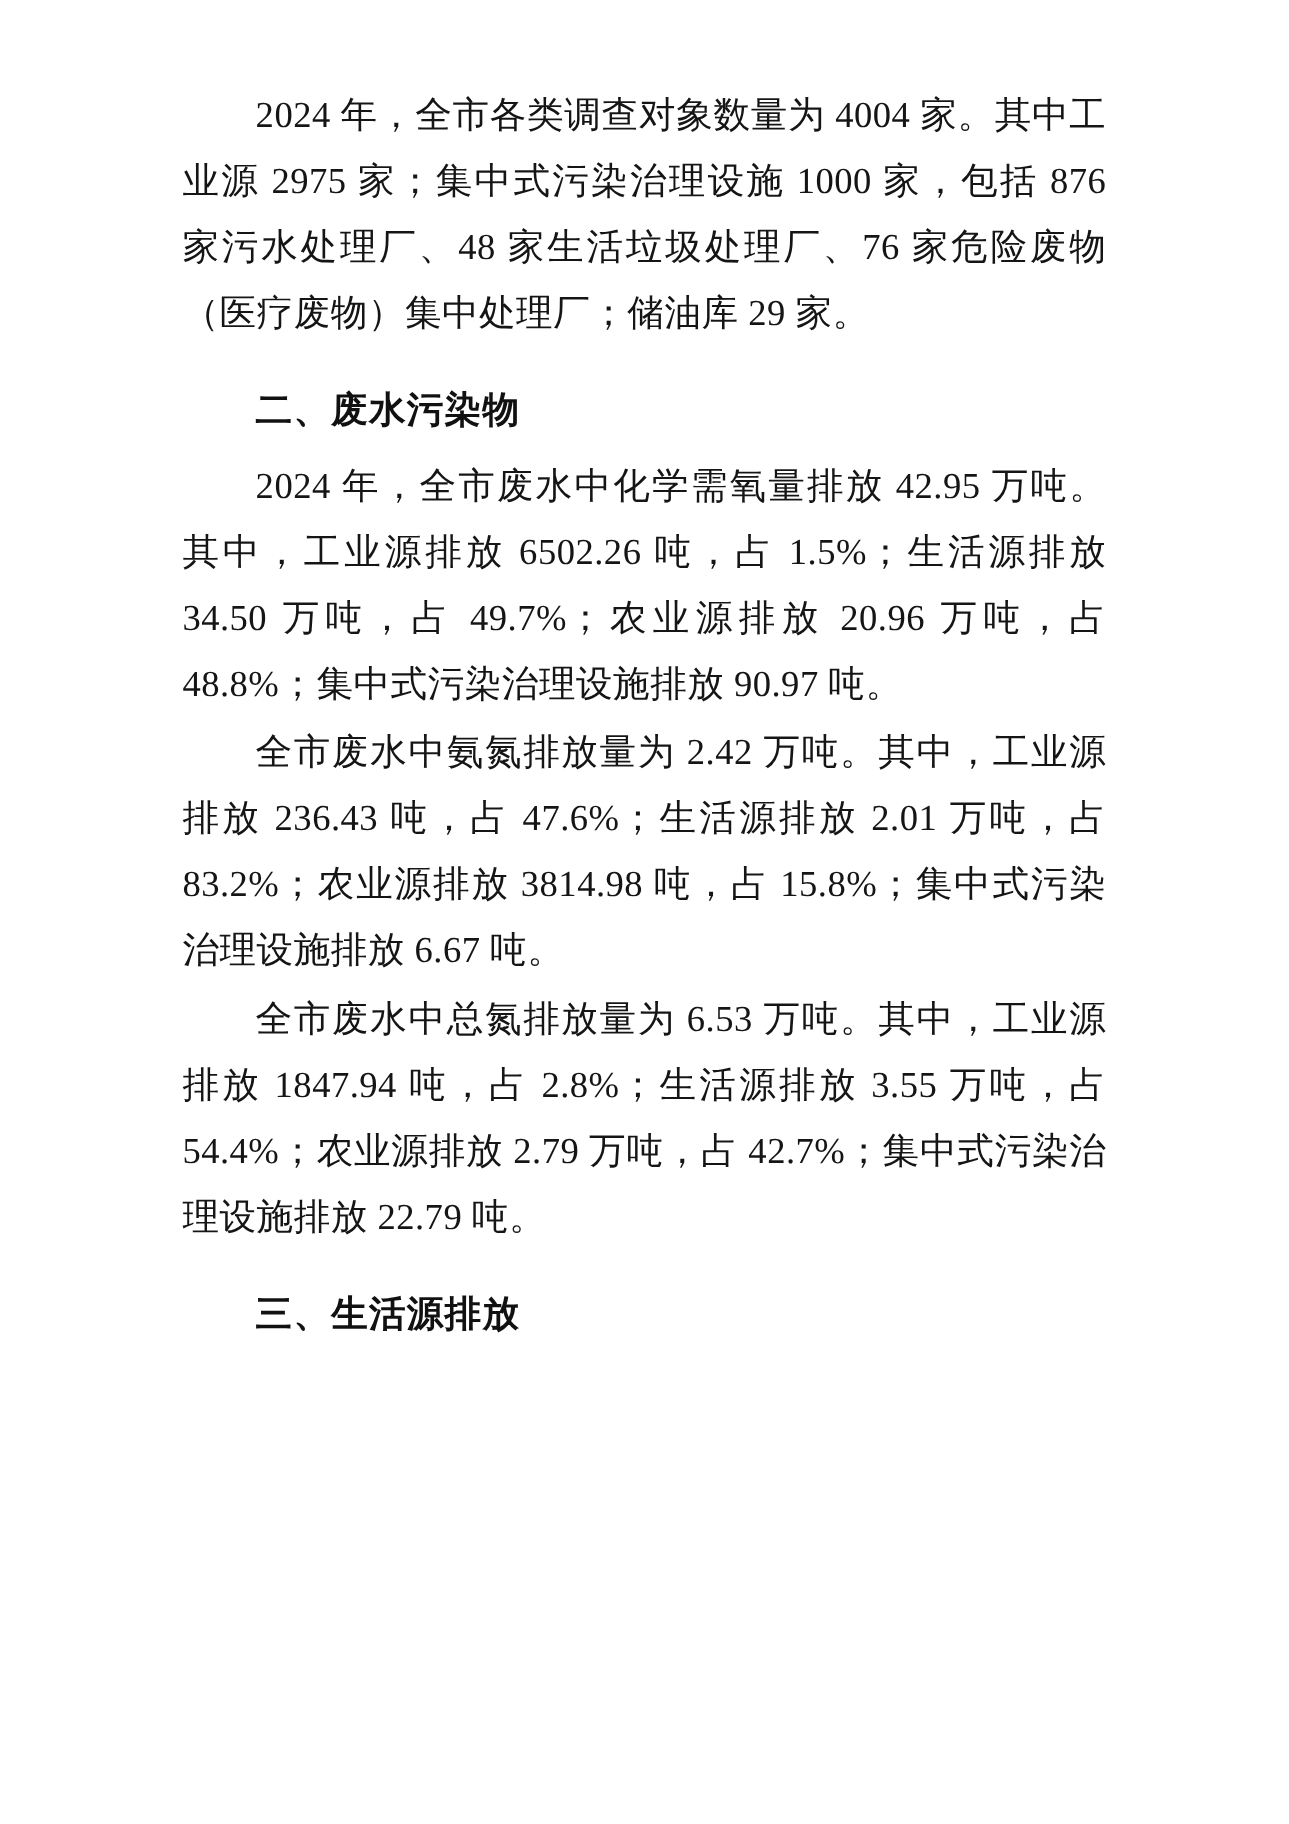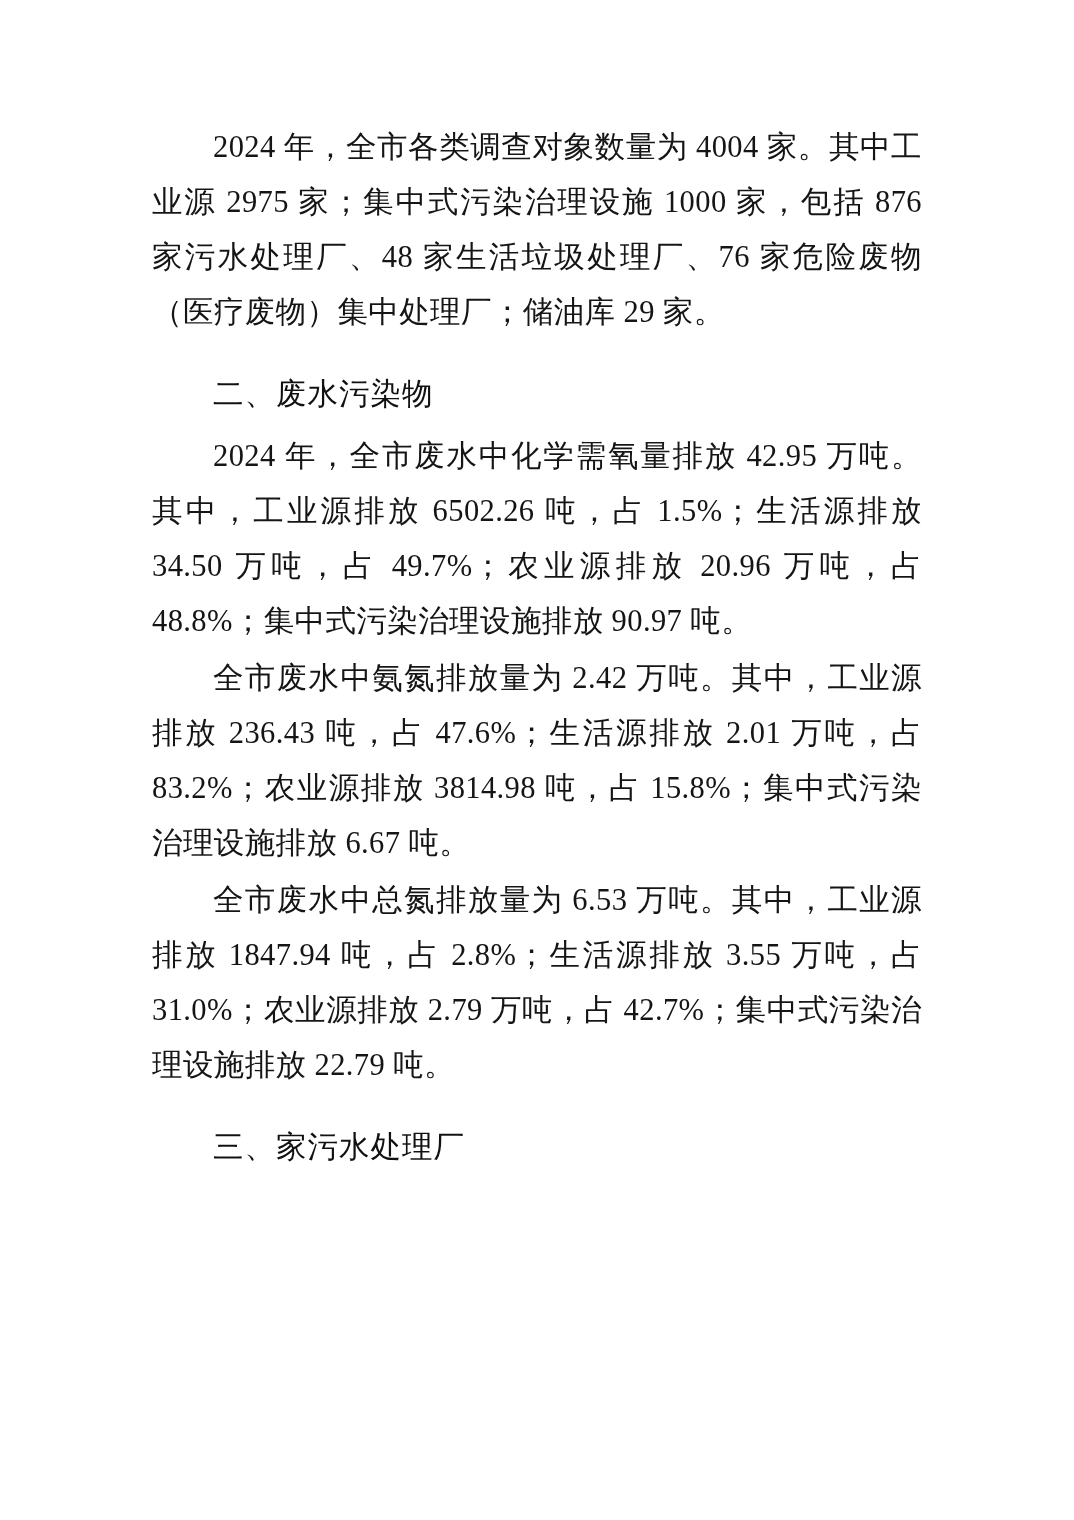--- a/index.html
+++ b/index.html
@@ -12,60 +12,60 @@
     height: 1520px;
     font-family: "Liberation Serif", "DejaVu Serif", serif;
     color: #1a1a1a;
     overflow: hidden;
   }
   .page {
     position: relative;
     width: 1074px;
     height: 1248px;
     box-sizing: border-box;
-    padding: 120px 152px 60px 152px;
+    padding: 69px 152px 60px 152px;
     background: #ffffff;
   }
   .doc-body {
     font-size: 30.5px;
     line-height: 55px;
     letter-spacing: 0.4px;
     text-align: justify;
     text-justify: inter-ideograph;
   }
   p.para {
     margin: 0 0 2px 0;
     text-indent: 2em;
     font-family: "Liberation Serif", "DejaVu Serif", serif;
     color: #151515;
   }
   h2.heading {
     margin: 26px 0 8px 0;
     text-indent: 2em;
     font-size: 30.5px;
     line-height: 55px;
-    font-weight: normal;
+    font-weight: bold;
     font-family: "Liberation Sans", "DejaVu Sans", sans-serif;
     letter-spacing: 1px;
     color: #111111;
   }
 </style>
 </head>
 <body>
 
 <div class="page">
   <div class="doc-body">
 
     <p class="para">2024 年，全市各类调查对象数量为 4004 家。其中工业源 2975 家；集中式污染治理设施 1000 家，包括 876 家污水处理厂、48 家生活垃圾处理厂、76 家危险废物（医疗废物）集中处理厂；储油库 29 家。</p>
 
     <h2 class="heading">二、废水污染物</h2>
 
     <p class="para">2024 年，全市废水中化学需氧量排放 42.95 万吨。其中，工业源排放 6502.26 吨，占 1.5%；生活源排放 34.50 万吨，占 49.7%；农业源排放 20.96 万吨，占 48.8%；集中式污染治理设施排放 90.97 吨。</p>
 
     <p class="para">全市废水中氨氮排放量为 2.42 万吨。其中，工业源排放 236.43 吨，占 47.6%；生活源排放 2.01 万吨，占 83.2%；农业源排放 3814.98 吨，占 15.8%；集中式污染治理设施排放 6.67 吨。</p>
 
-    <p class="para">全市废水中总氮排放量为 6.53 万吨。其中，工业源排放 1847.94 吨，占 2.8%；生活源排放 3.55 万吨，占 31.0%；农业源排放 2.79 万吨，占 42.7%；集中式污染治理设施排放 22.79 吨。</p>
+    <p class="para">全市废水中总氮排放量为 6.53 万吨。其中，工业源排放 1847.94 吨，占 2.8%；生活源排放 3.55 万吨，占 54.4%；农业源排放 2.79 万吨，占 42.7%；集中式污染治理设施排放 22.79 吨。</p>
 
 
-    <h2 class="heading">三、家污水处理厂</h2>
+    <h2 class="heading">三、生活源排放</h2>
 
   </div>
 </div>
 
 </body></html>

